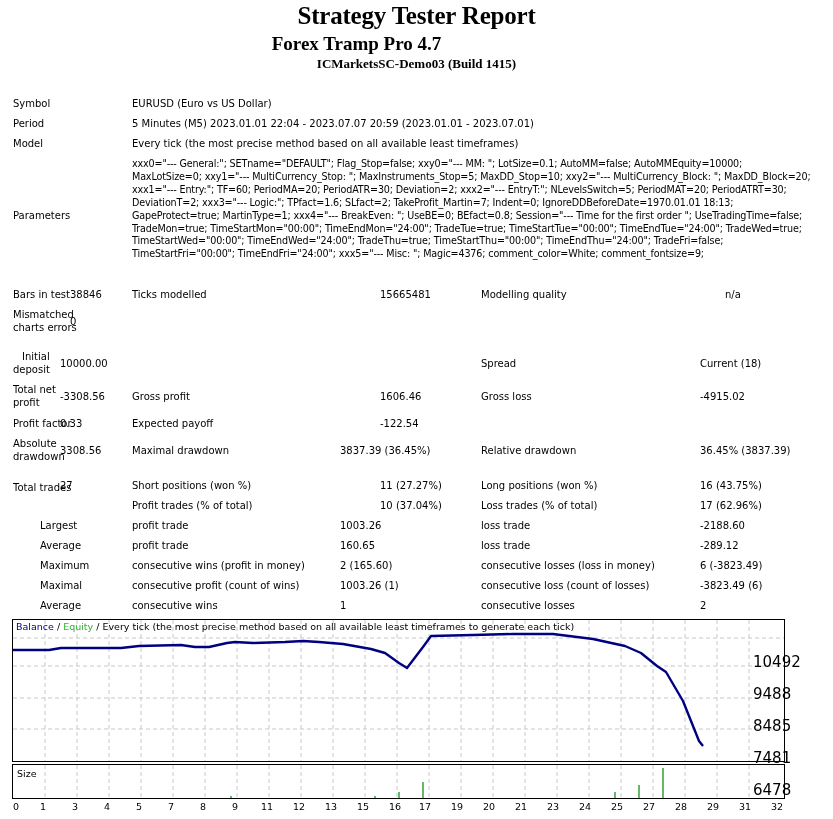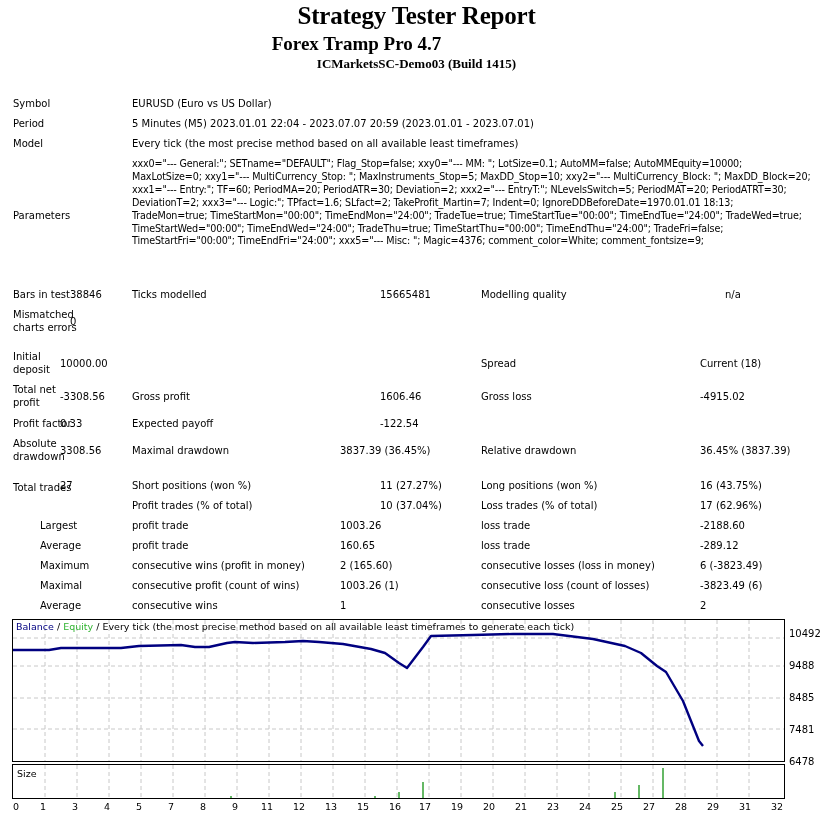--- a/index.html
+++ b/index.html
@@ -9,21 +9,21 @@
   .h1 { position: absolute; left: 0; width: 833px; top: 2px; font-size: 25px; letter-spacing: -0.2px; }
   .h2 { position: absolute; left: 0; width: 713px; top: 33px; font-size: 19px; }
   .h3 { position: absolute; left: 0; width: 833px; top: 56px; font-size: 13px; }
   .lbl { position: absolute; font-size: 10px; line-height: 13px; white-space: nowrap; }
   .val { position: absolute; font-size: 10px; line-height: 13px; white-space: nowrap; }
   .r { text-align: left; }
   .params { position: absolute; left: 132px; top: 158px; width: 700px; font-size: 9.6px; line-height: 12.9px; letter-spacing: -0.15px; }
   .params div { white-space: nowrap; }
   .chart { position: absolute; left: 12px; top: 619px; width: 773px; height: 143px; border: 1px solid #000; box-sizing: border-box; }
   .sizebox { position: absolute; left: 12px; top: 764px; width: 773px; height: 35px; border: 1px solid #000; box-sizing: border-box; }
-  .ylab { position: absolute; left: 789px; font-size: 10px; }
+  .ylab { position: absolute; left: 753px; font-size: 15px; margin-top: 25px; }
   .xlab { position: absolute; top: 801px; font-size: 9.5px; transform: translateX(-50%); }
   .legend { position: absolute; left: 16px; top: 621px; font-size: 9.5px; white-space: nowrap; }
 </style>
 </head>
 <body>
 
 <div>
   <div class="hdr h1">Strategy Tester Report</div>
   <div class="hdr h2">Forex Tramp Pro 4.7</div>
   <div class="hdr h3">ICMarketsSC-Demo03 (Build 1415)</div>
@@ -34,36 +34,37 @@
 <div class="lbl" style="left:13px;top:117px">Period</div>
 <div class="val" style="left:132px;top:117px">5 Minutes (M5) 2023.01.01 22:04 - 2023.07.07 20:59 (2023.01.01 - 2023.07.01)</div>
 <div class="lbl" style="left:13px;top:137px">Model</div>
 <div class="val" style="left:132px;top:137px">Every tick (the most precise method based on all available least timeframes)</div>
 <div class="lbl" style="left:13px;top:209px">Parameters</div>
 <div class="params">
   <div>xxx0="--- General:"; SETname="DEFAULT"; Flag_Stop=false; xxy0="--- MM: "; LotSize=0.1; AutoMM=false; AutoMMEquity=10000;</div>
   <div>MaxLotSize=0; xxy1="--- MultiCurrency_Stop: "; MaxInstruments_Stop=5; MaxDD_Stop=10; xxy2="--- MultiCurrency_Block: "; MaxDD_Block=20;</div>
   <div>xxx1="--- Entry:"; TF=60; PeriodMA=20; PeriodATR=30; Deviation=2; xxx2="--- EntryT:"; NLevelsSwitch=5; PeriodMAT=20; PeriodATRT=30;</div>
   <div>DeviationT=2; xxx3="--- Logic:"; TPfact=1.6; SLfact=2; TakeProfit_Martin=7; Indent=0; IgnoreDDBeforeDate=1970.01.01 18:13;</div>
+  <div>GapeProtect=true; MartinType=1; xxx4="--- BreakEven: "; UseBE=0; BEfact=0.8; Session="--- Time for the first order "; UseTradingTime=false;</div>
   <div>TradeMon=true; TimeStartMon="00:00"; TimeEndMon="24:00"; TradeTue=true; TimeStartTue="00:00"; TimeEndTue="24:00"; TradeWed=true;</div>
   <div>TimeStartWed="00:00"; TimeEndWed="24:00"; TradeThu=true; TimeStartThu="00:00"; TimeEndThu="24:00"; TradeFri=false;</div>
   <div>TimeStartFri="00:00"; TimeEndFri="24:00"; xxx5="--- Misc: "; Magic=4376; comment_color=White; comment_fontsize=9;</div>
 </div>
 
 <div class="lbl" style="left:13px;top:288px">Bars in test</div>
 <div class="val r" style="left:70px;width:56px;top:288px">38846</div>
 <div class="lbl" style="left:132px;top:288px">Ticks modelled</div>
 <div class="val r" style="left:380px;width:94px;top:288px">15665481</div>
 <div class="lbl" style="left:481px;top:288px">Modelling quality</div>
 <div class="val r" style="left:725px;width:100px;top:288px">n/a</div>
 <div class="lbl" style="left:13px;top:308px">Mismatched</div>
 <div class="lbl" style="left:13px;top:321px">charts errors</div>
 <div class="val r" style="left:70px;width:56px;top:315px">0</div>
 
-<div class="lbl" style="left:13px;top:350px">Initial</div>
+<div class="lbl" style="left:22px;top:350px">Initial</div>
 <div class="lbl" style="left:13px;top:363px">deposit</div>
 <div class="val r" style="left:60px;width:66px;top:357px">10000.00</div>
 <div class="lbl" style="left:481px;top:357px">Spread</div>
 <div class="val r" style="left:700px;width:125px;top:357px">Current (18)</div>
 
 <div class="lbl" style="left:13px;top:383px">Total net</div>
 <div class="lbl" style="left:13px;top:396px">profit</div>
 <div class="val r" style="left:60px;width:66px;top:390px">-3308.56</div>
 <div class="lbl" style="left:132px;top:390px">Gross profit</div>
 <div class="val r" style="left:380px;width:94px;top:390px">1606.46</div>

